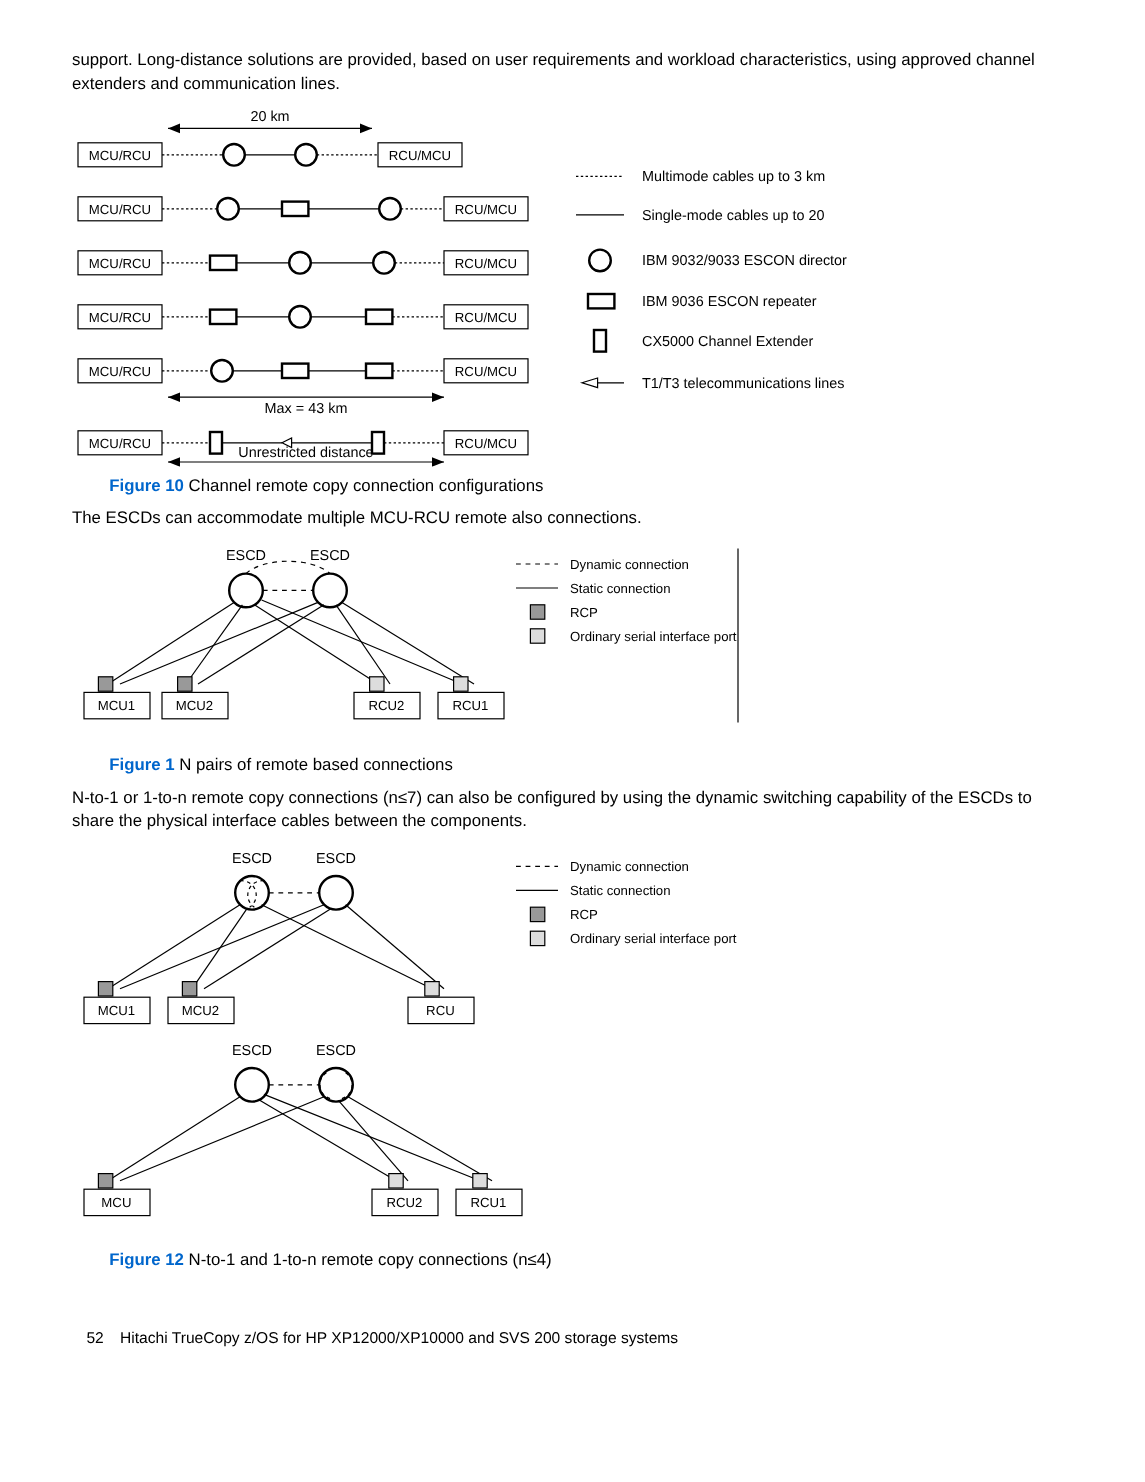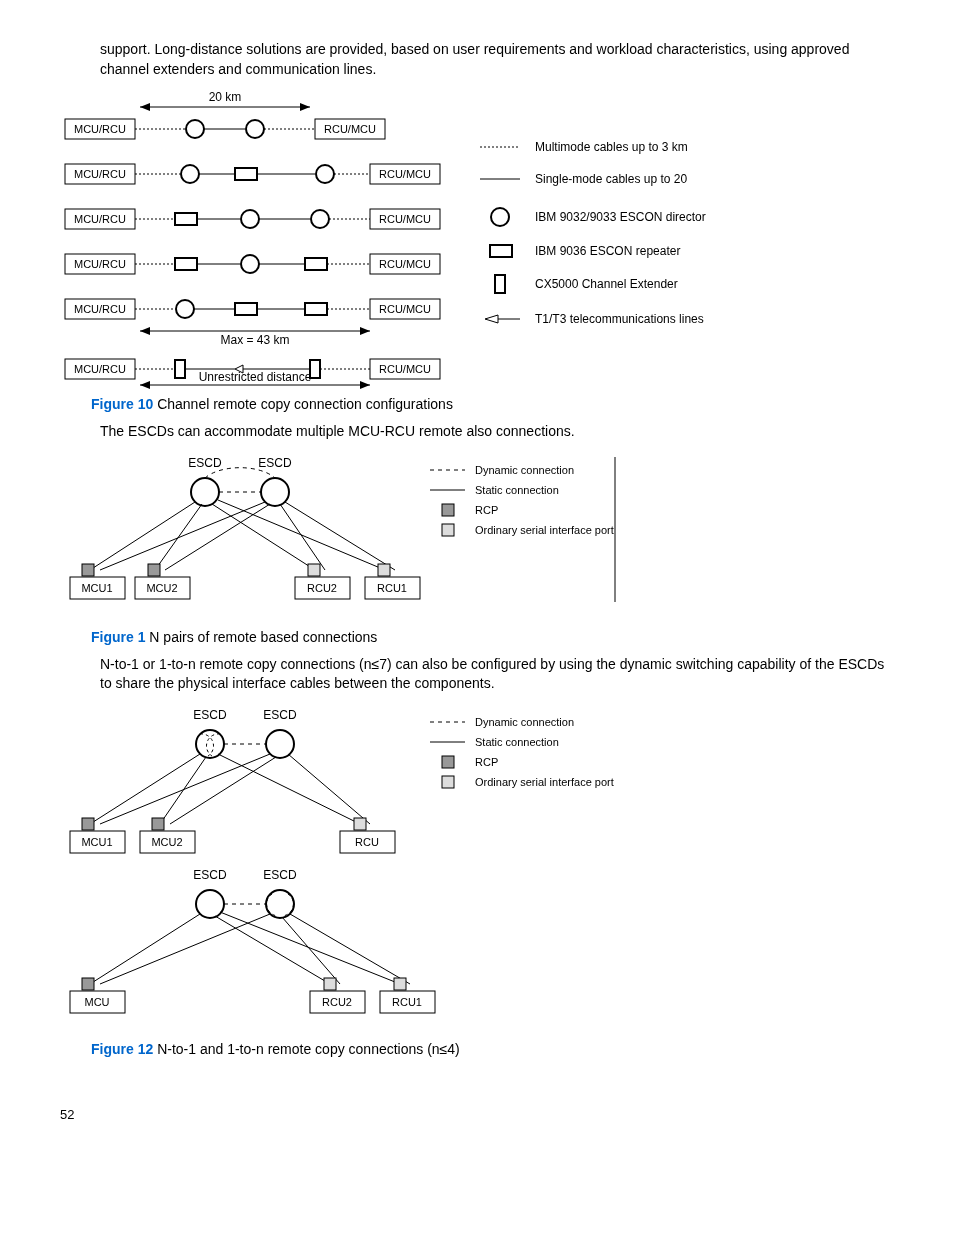--- a/index.html
+++ b/index.html
@@ -9,41 +9,40 @@
     margin: 0;
     padding: 40px 60px;
     width: 954px;
     box-sizing: border-box;
     background: #fff;
   }
   .intro-text {
     line-height: 1.4;
     margin-bottom: 10px;
     font-stretch: condensed;
-    margin-left: 40px;
   }
   .figure-img {
     margin: 8px 0 4px 0;
   }
   .caption {
     margin: 4px 0 10px 0;
   }
   .caption .fig-label {
     color: #0066cc;
     font-weight: bold;
     padding-left: 31px;
   }
   .footer {
     position: relative;
     margin-top: 50px;
     font-size: 13px;
   }
   .footer .page-num {
     position: absolute;
-    left: 0;
+    left: 12px;
   }
   .footer .doc-title {
     margin-left: 40px;
   }
   svg text {
     font-family: Arial, Helvetica, sans-serif;
   }
 </style>
 </head>
 <body>
@@ -298,13 +297,14 @@
   </g>
 </svg>
 </div>
 <div class="caption">
   <span class="fig-label">Figure 12</span>
   <span>N-to-1 and 1-to-n remote copy connections (n≤4)</span>
 </div>
 
 <div class="footer">
   <span class="page-num">52</span>
+  <span class="doc-title">Hitachi TrueCopy z/OS for HP XP12000/XP10000 and SVS 200 storage systems</span>
 </div>
 
 </body></html>

